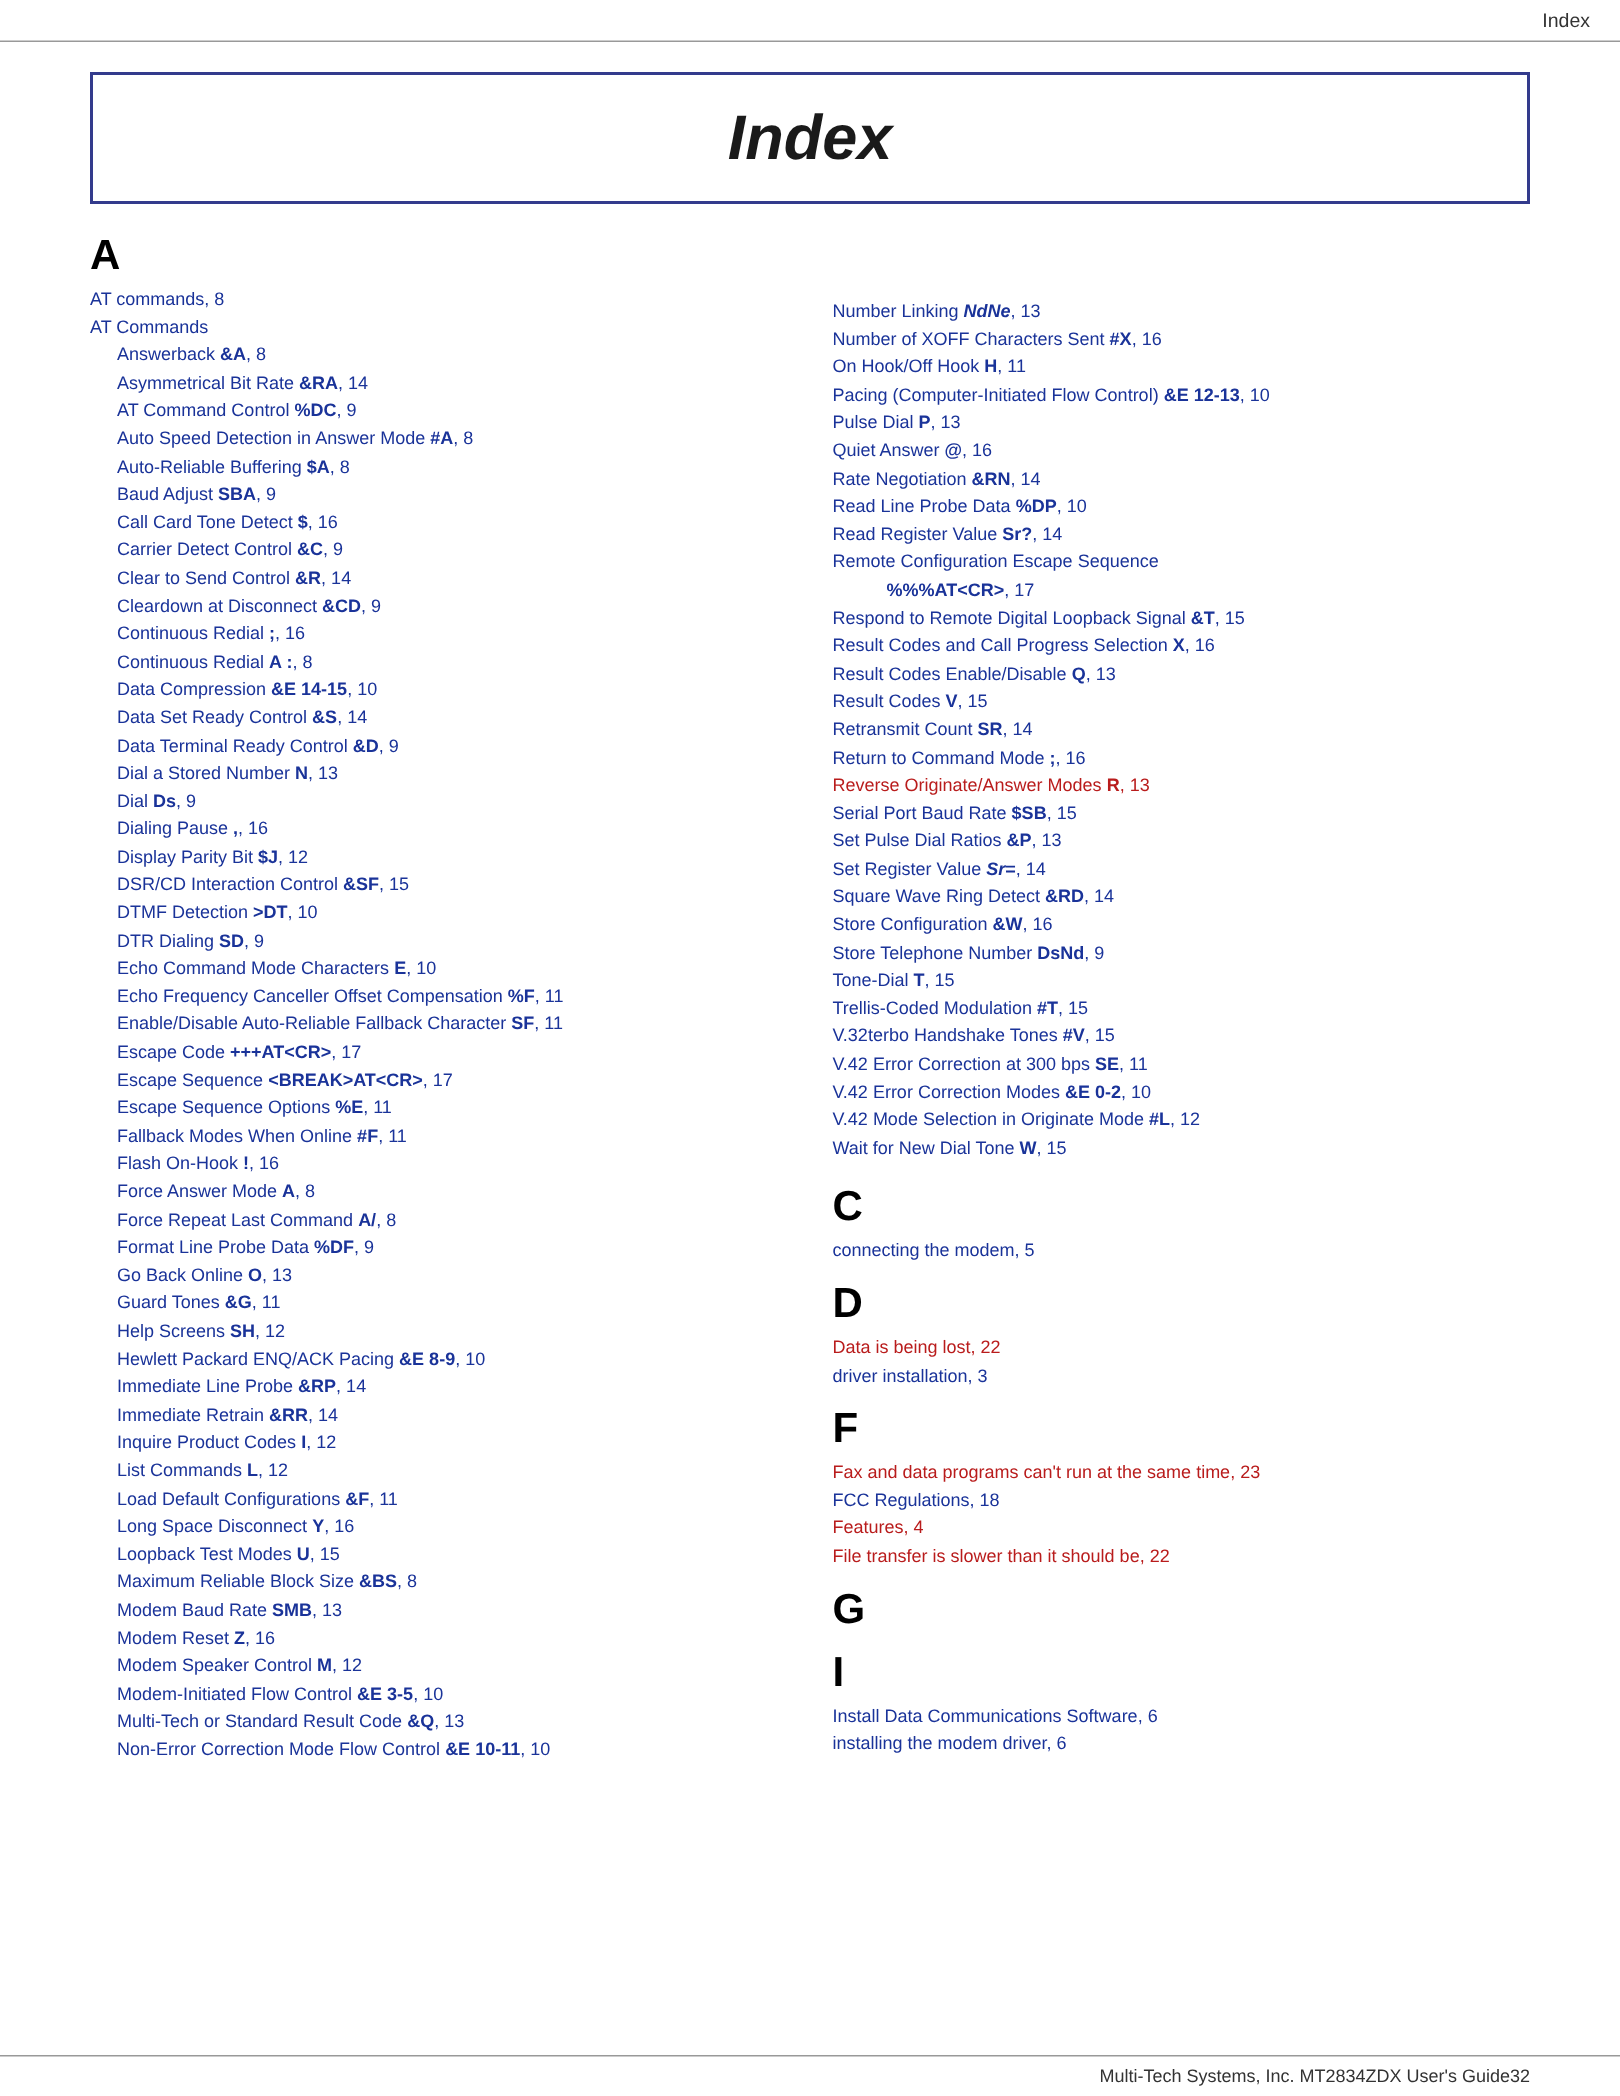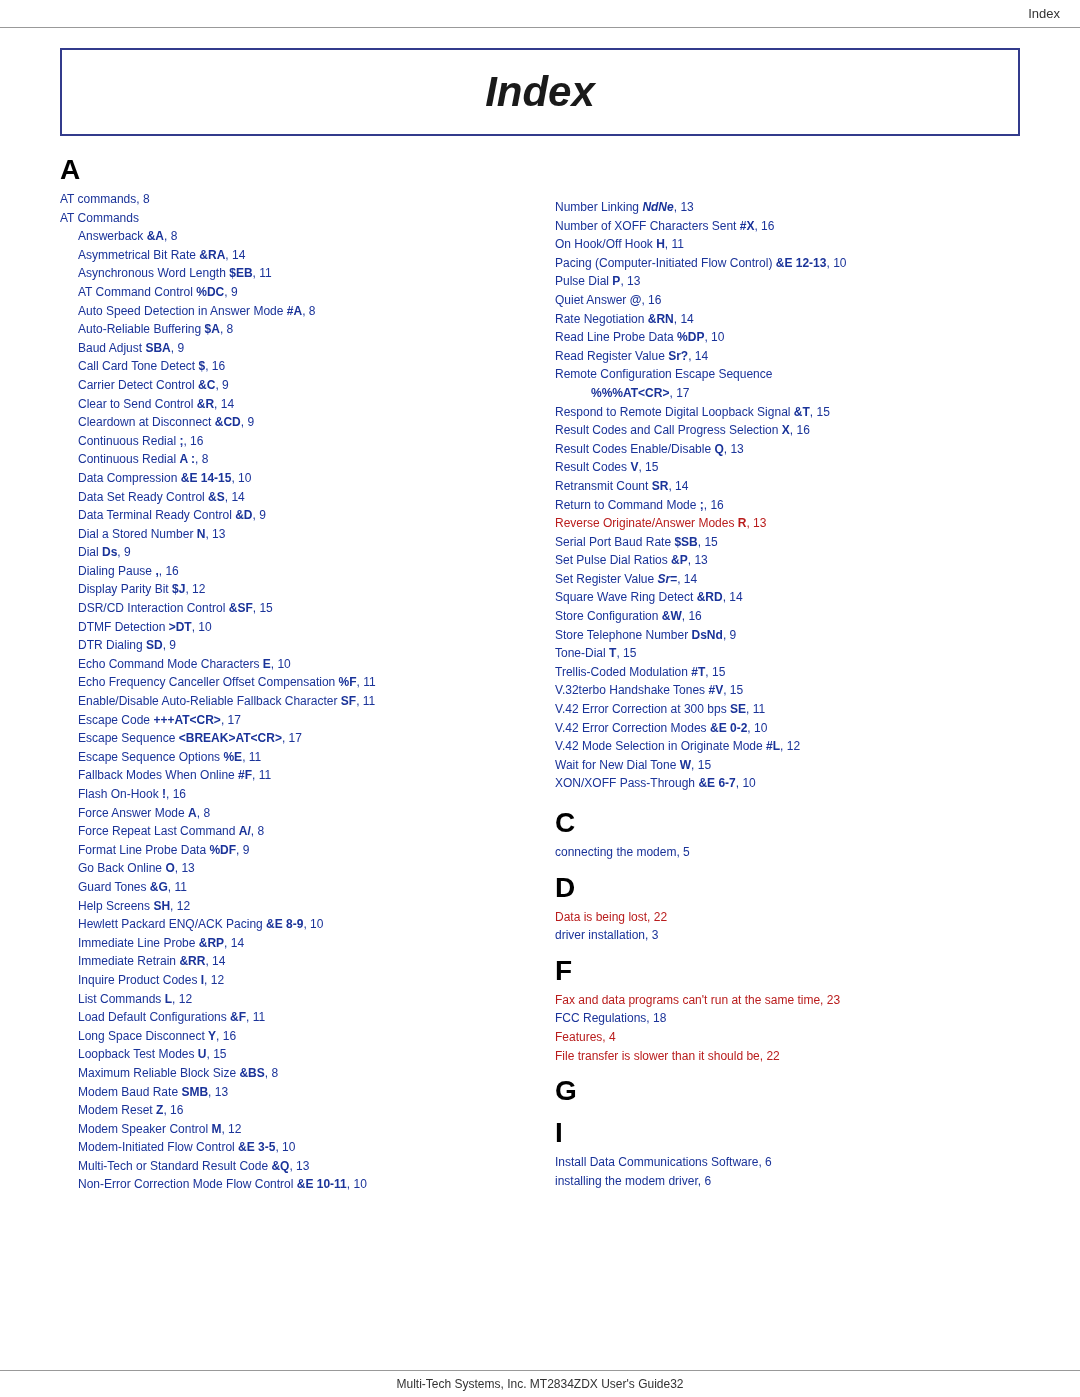--- a/index.html
+++ b/index.html
@@ -77,21 +77,21 @@
       padding-left: 18px;
     }
 
     
     .footer {
       position: absolute;
       bottom: 0;
       left: 0;
       right: 0;
       display: flex;
-      justify-content: center;
+      justify-content: flex-end;
       padding: 6px 60px;
       border-top: 1px solid #999;
       font-size: 12px;
       color: #333;
     }
 
     a, .link-style {
       color: #1a3399;
       text-decoration: none;
     }
@@ -117,21 +117,20 @@
 
 <div class="content">
 
   <div class="left-col">
     <div class="section-letter">A</div>
 
     <span class="entry link-style">AT commands, 8</span>
     <span class="entry link-style">AT Commands</span>
     <span class="entry-indent link-style">Answerback <strong>&amp;A</strong>, 8</span>
     <span class="entry-indent link-style">Asymmetrical Bit Rate <strong>&amp;RA</strong>, 14</span>
-    <span class="entry-indent link-style">Asynchronous Word Length <strong>$EB</strong>, 11</span>
     <span class="entry-indent link-style">AT Command Control <strong>%DC</strong>, 9</span>
     <span class="entry-indent link-style">Auto Speed Detection in Answer Mode <strong>#A</strong>, 8</span>
     <span class="entry-indent link-style">Auto-Reliable Buffering <strong>$A</strong>, 8</span>
     <span class="entry-indent link-style">Baud Adjust <strong>SBA</strong>, 9</span>
     <span class="entry-indent link-style">Call Card Tone Detect <strong>$</strong>, 16</span>
     <span class="entry-indent link-style">Carrier Detect Control <strong>&amp;C</strong>, 9</span>
     <span class="entry-indent link-style">Clear to Send Control <strong>&amp;R</strong>, 14</span>
     <span class="entry-indent link-style">Cleardown at Disconnect <strong>&amp;CD</strong>, 9</span>
     <span class="entry-indent link-style">Continuous Redial <strong>;</strong>, 16</span>
     <span class="entry-indent link-style">Continuous Redial <strong>A :</strong>, 8</span>
@@ -203,21 +202,20 @@
       <span class="entry link-style">Square Wave Ring Detect <strong>&amp;RD</strong>, 14</span>
       <span class="entry link-style">Store Configuration <strong>&amp;W</strong>, 16</span>
       <span class="entry link-style">Store Telephone Number <strong>DsNd</strong>, 9</span>
       <span class="entry link-style">Tone-Dial <strong>T</strong>, 15</span>
       <span class="entry link-style">Trellis-Coded Modulation <strong>#T</strong>, 15</span>
       <span class="entry link-style">V.32terbo Handshake Tones <strong>#V</strong>, 15</span>
       <span class="entry link-style">V.42 Error Correction at 300 bps <strong>SE</strong>, 11</span>
       <span class="entry link-style">V.42 Error Correction Modes <strong>&amp;E 0-2</strong>, 10</span>
       <span class="entry link-style">V.42 Mode Selection in Originate Mode <strong>#L</strong>, 12</span>
       <span class="entry link-style">Wait for New Dial Tone <strong>W</strong>, 15</span>
-      <span class="entry link-style">XON/XOFF Pass-Through <strong>&amp;E 6-7</strong>, 10</span>
     </div>
 
     <div class="section-block" style="margin-top:14px;">
       <div class="section-letter">C</div>
       <span class="entry link-style">connecting the modem, 5</span>
     </div>
 
     <div class="section-block" style="margin-top:10px;">
       <div class="section-letter">D</div>
       <span class="entry plain-text">Data is being lost, 22</span>

